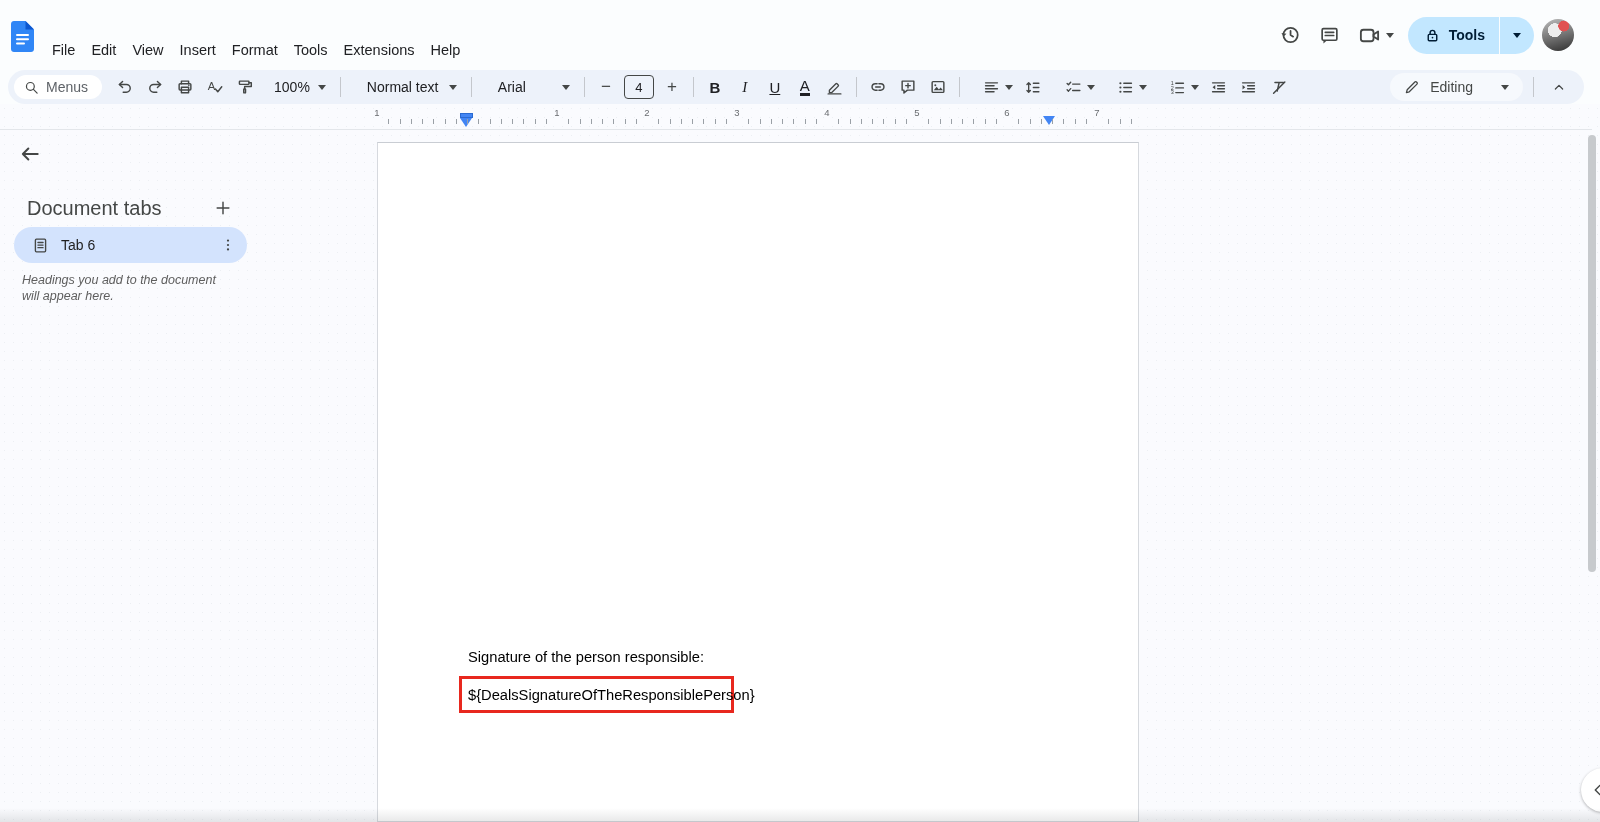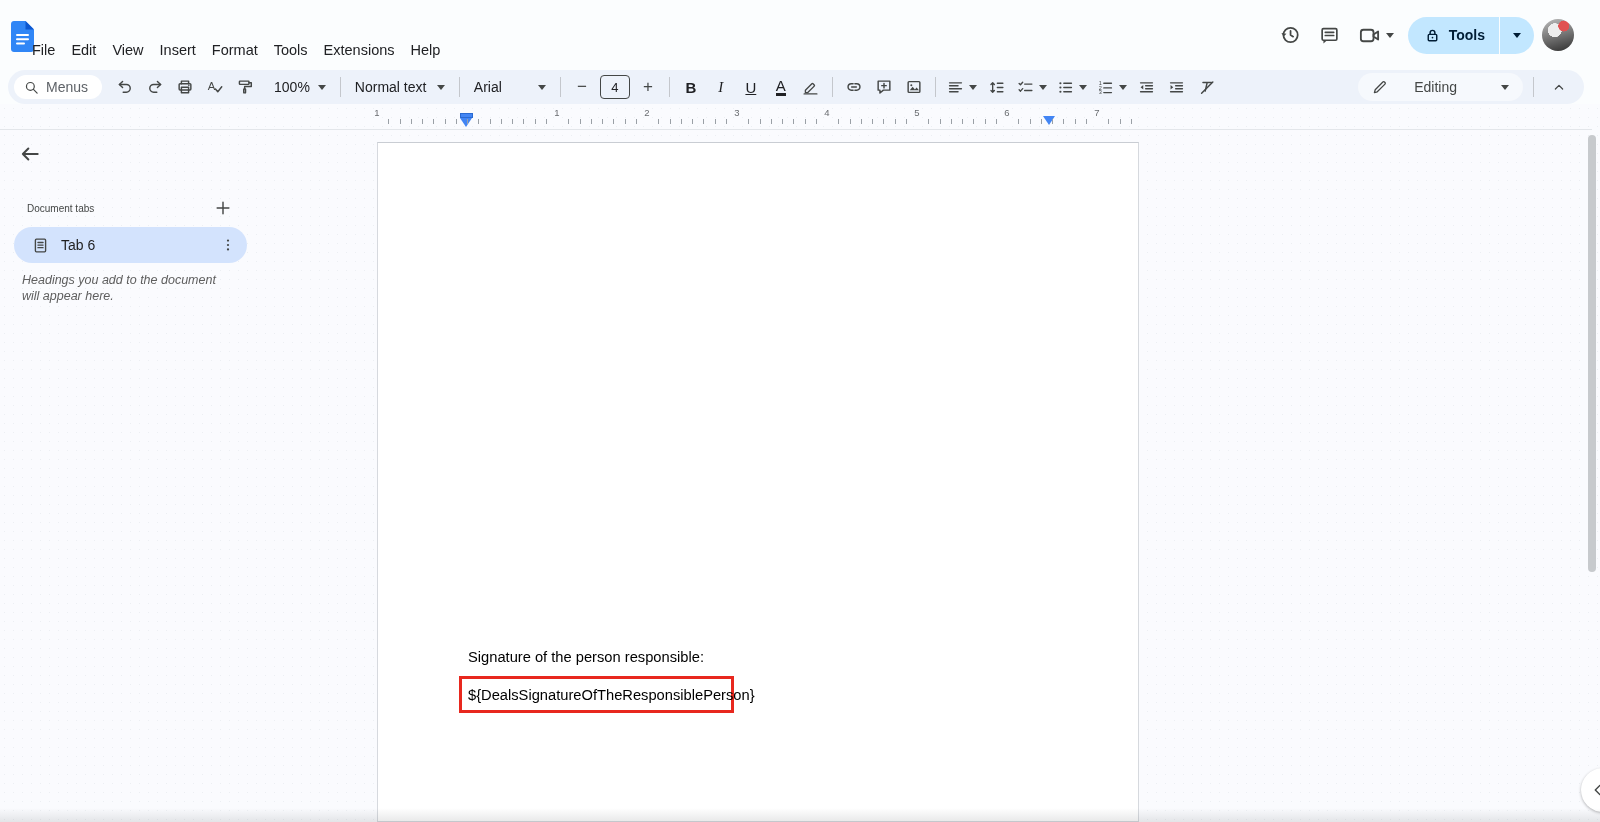--- a/index.html
+++ b/index.html
@@ -11,69 +11,69 @@
   svg { display:block; }
   .ico { stroke:#444746; fill:none; stroke-width:1.6; stroke-linecap:round; stroke-linejoin:round; }
   .ico .fil { fill:#444746; stroke:none; }
 
   
   .header { position:absolute; left:0; top:0; width:1600px; height:70px; background:#fbfdfe; }
   .docs-logo { position:absolute; left:11px; top:21px; }
   .title-row { position:absolute; left:44px; top:16px; display:flex; align-items:center; }
   .doc-title { font-size:18px; color:#1f1f1f; margin-right:14px; }
   .title-icn { width:26px; height:26px; display:flex; align-items:center; justify-content:center; border-radius:50%; color:#444746; font-size:17px; }
-  .menubar { position:absolute; left:24px; top:40px; display:flex; }
+  .menubar { position:absolute; left:44px; top:40px; display:flex; }
   .menu-item { font-size:14.5px; color:#202124; padding:2px 8px; border-radius:6px; cursor:default; }
   .top-actions { position:absolute; right:0; top:0; height:70px; display:flex; align-items:center; }
   .tb-round { width:40px; height:40px; border-radius:50%; display:flex; align-items:center; justify-content:center; }
   .meet-wrap { display:flex; align-items:center; margin-right:14px; }
   .share-pill { display:flex; align-items:stretch; height:37px; background:#c2e7ff; border-radius:19px; overflow:hidden; margin-right:8px; }
   .share-main { display:flex; align-items:center; gap:8px; padding:0 14px 0 16px; color:#001d35; font-size:14px; font-weight:bold; }
   .share-sep { width:1px; background:#fbfdfe; }
   .share-caret { display:flex; align-items:center; padding:0 13px; }
   .avatar { width:32px; height:32px; border-radius:50%; margin-right:26px;
     background:
       radial-gradient(circle at 68% 22%, #e05252 0 16%, transparent 17%),
       radial-gradient(circle at 40% 35%, #ededed 0 24%, transparent 25%),
       linear-gradient(165deg,#bdbdbd 0%,#6f6f6f 55%,#2e2e2e 100%);
   }
   .caret { width:0; height:0; border-left:4.5px solid transparent; border-right:4.5px solid transparent; border-top:5px solid #444746; }
 
   
   .toolbar { position:absolute; left:8px; top:70px; width:1576px; height:34px; background:#edf2fa; border-radius:17px; display:flex; align-items:center; padding:0 10px 0 6px; }
   .menus-pill { display:flex; align-items:center; gap:7px; background:#ffffff; height:24px; border-radius:14px; padding:0 14px 0 10px; font-size:14px; color:#5f6368; margin-right:8px; }
   .tbtn { min-width:26px; height:26px; border-radius:4px; display:flex; align-items:center; justify-content:center; margin:0 2px; cursor:default; }
-  .tsel { display:flex; align-items:center; gap:8px; padding:0 8px; height:26px; border-radius:4px; font-size:14px; color:#202124; }
+  .tsel { display:flex; align-items:center; gap:8px; padding:0 8px; height:26px; border-radius:4px; font-size:14px; color:#202124;margin-left:12px; }
   .tdiv { width:1px; height:20px; background:#c4c7cc; margin:0 6px; flex:none; }
   .glyph { font-size:15px; color:#202124; line-height:1; }
   .fsize-box { width:30px; height:24px; border:1px solid #444746; border-radius:4px; display:flex; align-items:center; justify-content:center; font-size:13px; color:#202124; margin:0 3px; }
   .pm { font-size:17px; color:#444746; }
   .edit-group { margin-left:auto; display:flex; align-items:center; }
-  .edit-pill { display:flex; align-items:center; gap:26px; background:rgba(255,255,255,0.5); height:28px; border-radius:14px; padding:0 14px; font-size:14px; color:#444746; }
+  .edit-pill { display:flex; align-items:center; gap:10px; background:rgba(255,255,255,0.5); height:28px; border-radius:14px; padding:0 14px; font-size:14px; color:#444746; }
 
   
   .canvas { position:absolute; left:0; top:104px; width:1600px; height:718px;
     background-color:#fafbfe;
     background-image:radial-gradient(#eceff3 0.8px, transparent 0.9px);
     background-size:9px 9px; }
   .canvas-sep { position:absolute; left:0; top:25px; width:1592px; height:1px; background:#e3e6ea; }
 
   
   .ruler { position:absolute; left:377px; top:2px; width:762px; height:23px; }
   .ruler-num { position:absolute; top:1px; transform:translateX(-50%); font-size:9.5px; color:#696c70; }
   .ruler-tick { position:absolute; top:13px; width:1px; height:5px; background:#9aa0a6; }
   .marker-first { position:absolute; left:83px; top:7px; width:13px; height:5px; background:#4285f4; border:1px solid #2a6ad1; }
   .marker-leftind { position:absolute; left:83px; top:12px; width:0; height:0; border-left:6.5px solid transparent; border-right:6.5px solid transparent; border-top:9px solid #4285f4; }
   .marker-rightind { position:absolute; left:666px; top:10px; width:0; height:0; border-left:6.5px solid transparent; border-right:6.5px solid transparent; border-top:9px solid #4285f4; }
 
   
   .sidebar { position:absolute; left:0; top:130px; width:330px; }
   .back-btn { position:absolute; left:12px; top:6px; width:36px; height:36px; border-radius:50%; display:flex; align-items:center; justify-content:center; }
   .tabs-header { position:absolute; left:27px; top:64px; width:210px; display:flex; align-items:center; justify-content:space-between; }
-  .tabs-title { font-size:10px; color:#444746;text-align:center; }
+  .tabs-title { font-size:20px; color:#444746;text-align:center; }
   .add-tab { width:28px; height:28px; border-radius:50%; display:flex; align-items:center; justify-content:center; }
   .tab-pill { position:absolute; left:14px; top:97px; width:233px; height:36px; background:#d3e3fd; border-radius:18px; display:flex; align-items:center; padding:0 6px 0 18px; }
   .tab-label { font-size:14px; color:#1f1f1f; margin-left:12px; flex:1; }
   .kebab { width:26px; height:26px; border-radius:50%; display:flex; align-items:center; justify-content:center; }
   .hint { position:absolute; left:22px; top:143px; width:202px; font-size:12.5px; font-style:italic; color:#5e5e5e; line-height:1.25; }
 
   
   .page { position:absolute; left:377px; top:38px; width:762px; height:680px; background:#ffffff; border:1px solid #d6d9de; border-top-color:#c9cdd3;text-decoration:underline; }
   .doc-line { position:absolute; left:90px; top:506px; font-size:14.7px; color:#000000; white-space:nowrap; }
   .merge-box { position:absolute; left:81px; top:533px; width:275px; height:37px; border:3px solid #e8281e; display:flex; align-items:center; }

